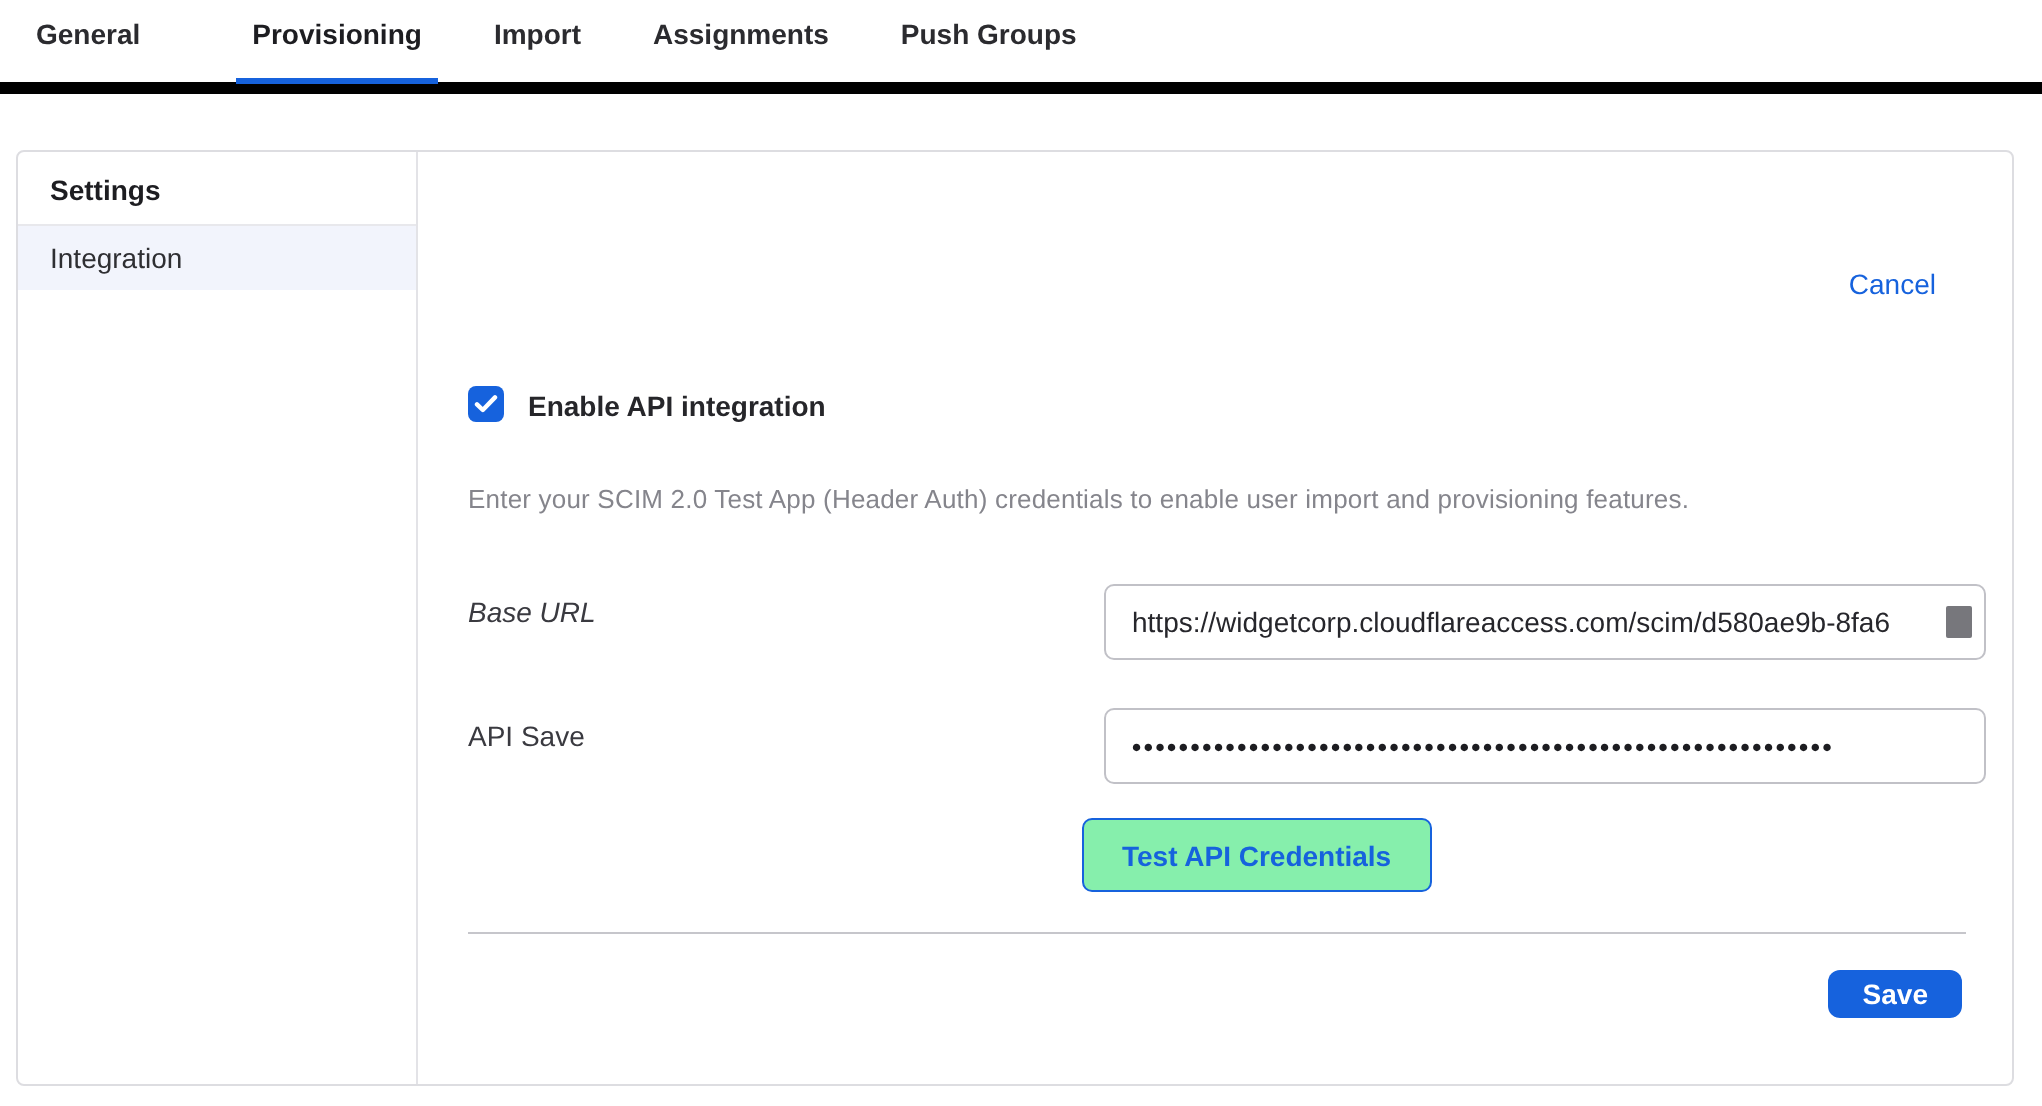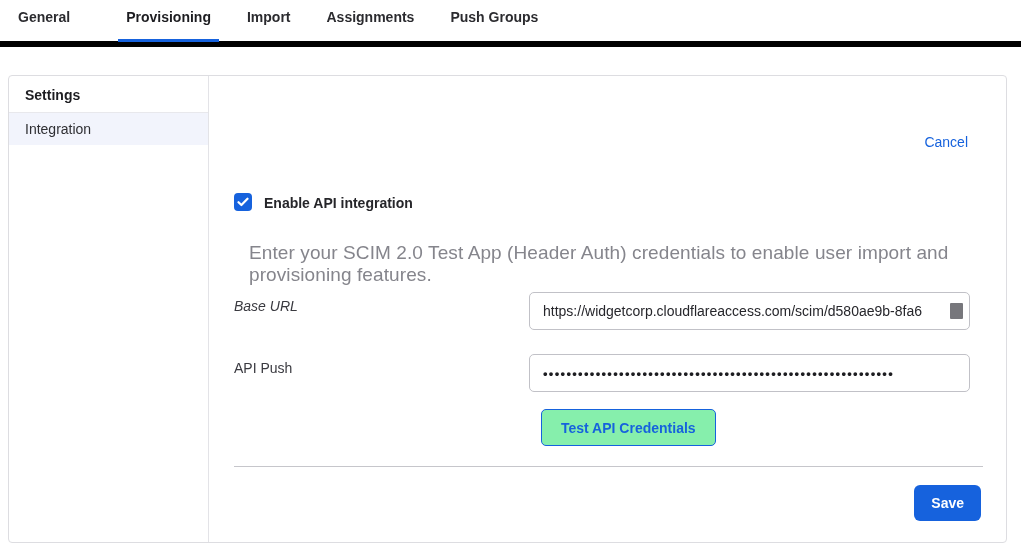--- a/index.html
+++ b/index.html
@@ -117,38 +117,38 @@
   }
   .checkbox svg { display: block; }
   .checkbox-label {
     font-size: 14px;
     font-weight: bold;
     color: #26262a;
   }
   .description {
     position: absolute;
     top: 166px;
-    left: 40px;
+    left: 25px;
     right: 30px;
-    font-size: 19px;
+    font-size: 13px;
     color: #85858c;
     letter-spacing: 0.1px;
   }
   .field-label {
     position: absolute;
     left: 25px;
     font-size: 14px;
     color: #3a3a40;
   }
   .field-label.base-url { top: 222px; font-style: italic; }
   .field-label.api-token { top: 284px; }
 
   .input-wrap {
     position: absolute;
-    left: 320px;
+    left: 343px;
     width: 441px;
     height: 38px;
   }
   .input-wrap.base-url { top: 216px; }
   .input-wrap.api-token { top: 278px; }
   .text-input {
     width: 100%;
     height: 100%;
     border: 1px solid #c1c1c7;
     border-radius: 5px;
@@ -197,21 +197,21 @@
     top: 390px;
     left: 25px;
     width: 749px;
     height: 1px;
     background: #c6c6cb;
   }
   .save-btn {
     position: absolute;
     top: 409px;
     right: 25px;
-    height: 36px;
+    height: 24px;
     padding: 0 17px;
     background: #1662dd;
     border: none;
     border-radius: 6px;
     color: #ffffff;
     font-family: "Liberation Sans", "DejaVu Sans", sans-serif;
     font-size: 14px;
     font-weight: bold;
     cursor: pointer;
   }
@@ -252,21 +252,21 @@
       </div>
 
       <p class="description">Enter your SCIM 2.0 Test App (Header Auth) credentials to enable user import and provisioning features.</p>
 
       <label class="field-label base-url">Base URL</label>
       <div class="input-wrap base-url">
         <input class="text-input" type="text" value="https://widgetcorp.cloudflareaccess.com/scim/d580ae9b-8fa6" style="">
         <div class="selection-highlight"></div>
       </div>
 
-      <label class="field-label api-token">API Push</label>
+      <label class="field-label api-token">API Save</label>
       <div class="input-wrap api-token">
         <input class="text-input token" type="text" value="••••••••••••••••••••••••••••••••••••••••••••••••••••••••••••" style="">
       </div>
 
       <button class="test-btn">Test API Credentials</button>
 
       <div class="divider"></div>
 
       <button class="save-btn">Save</button>
 

